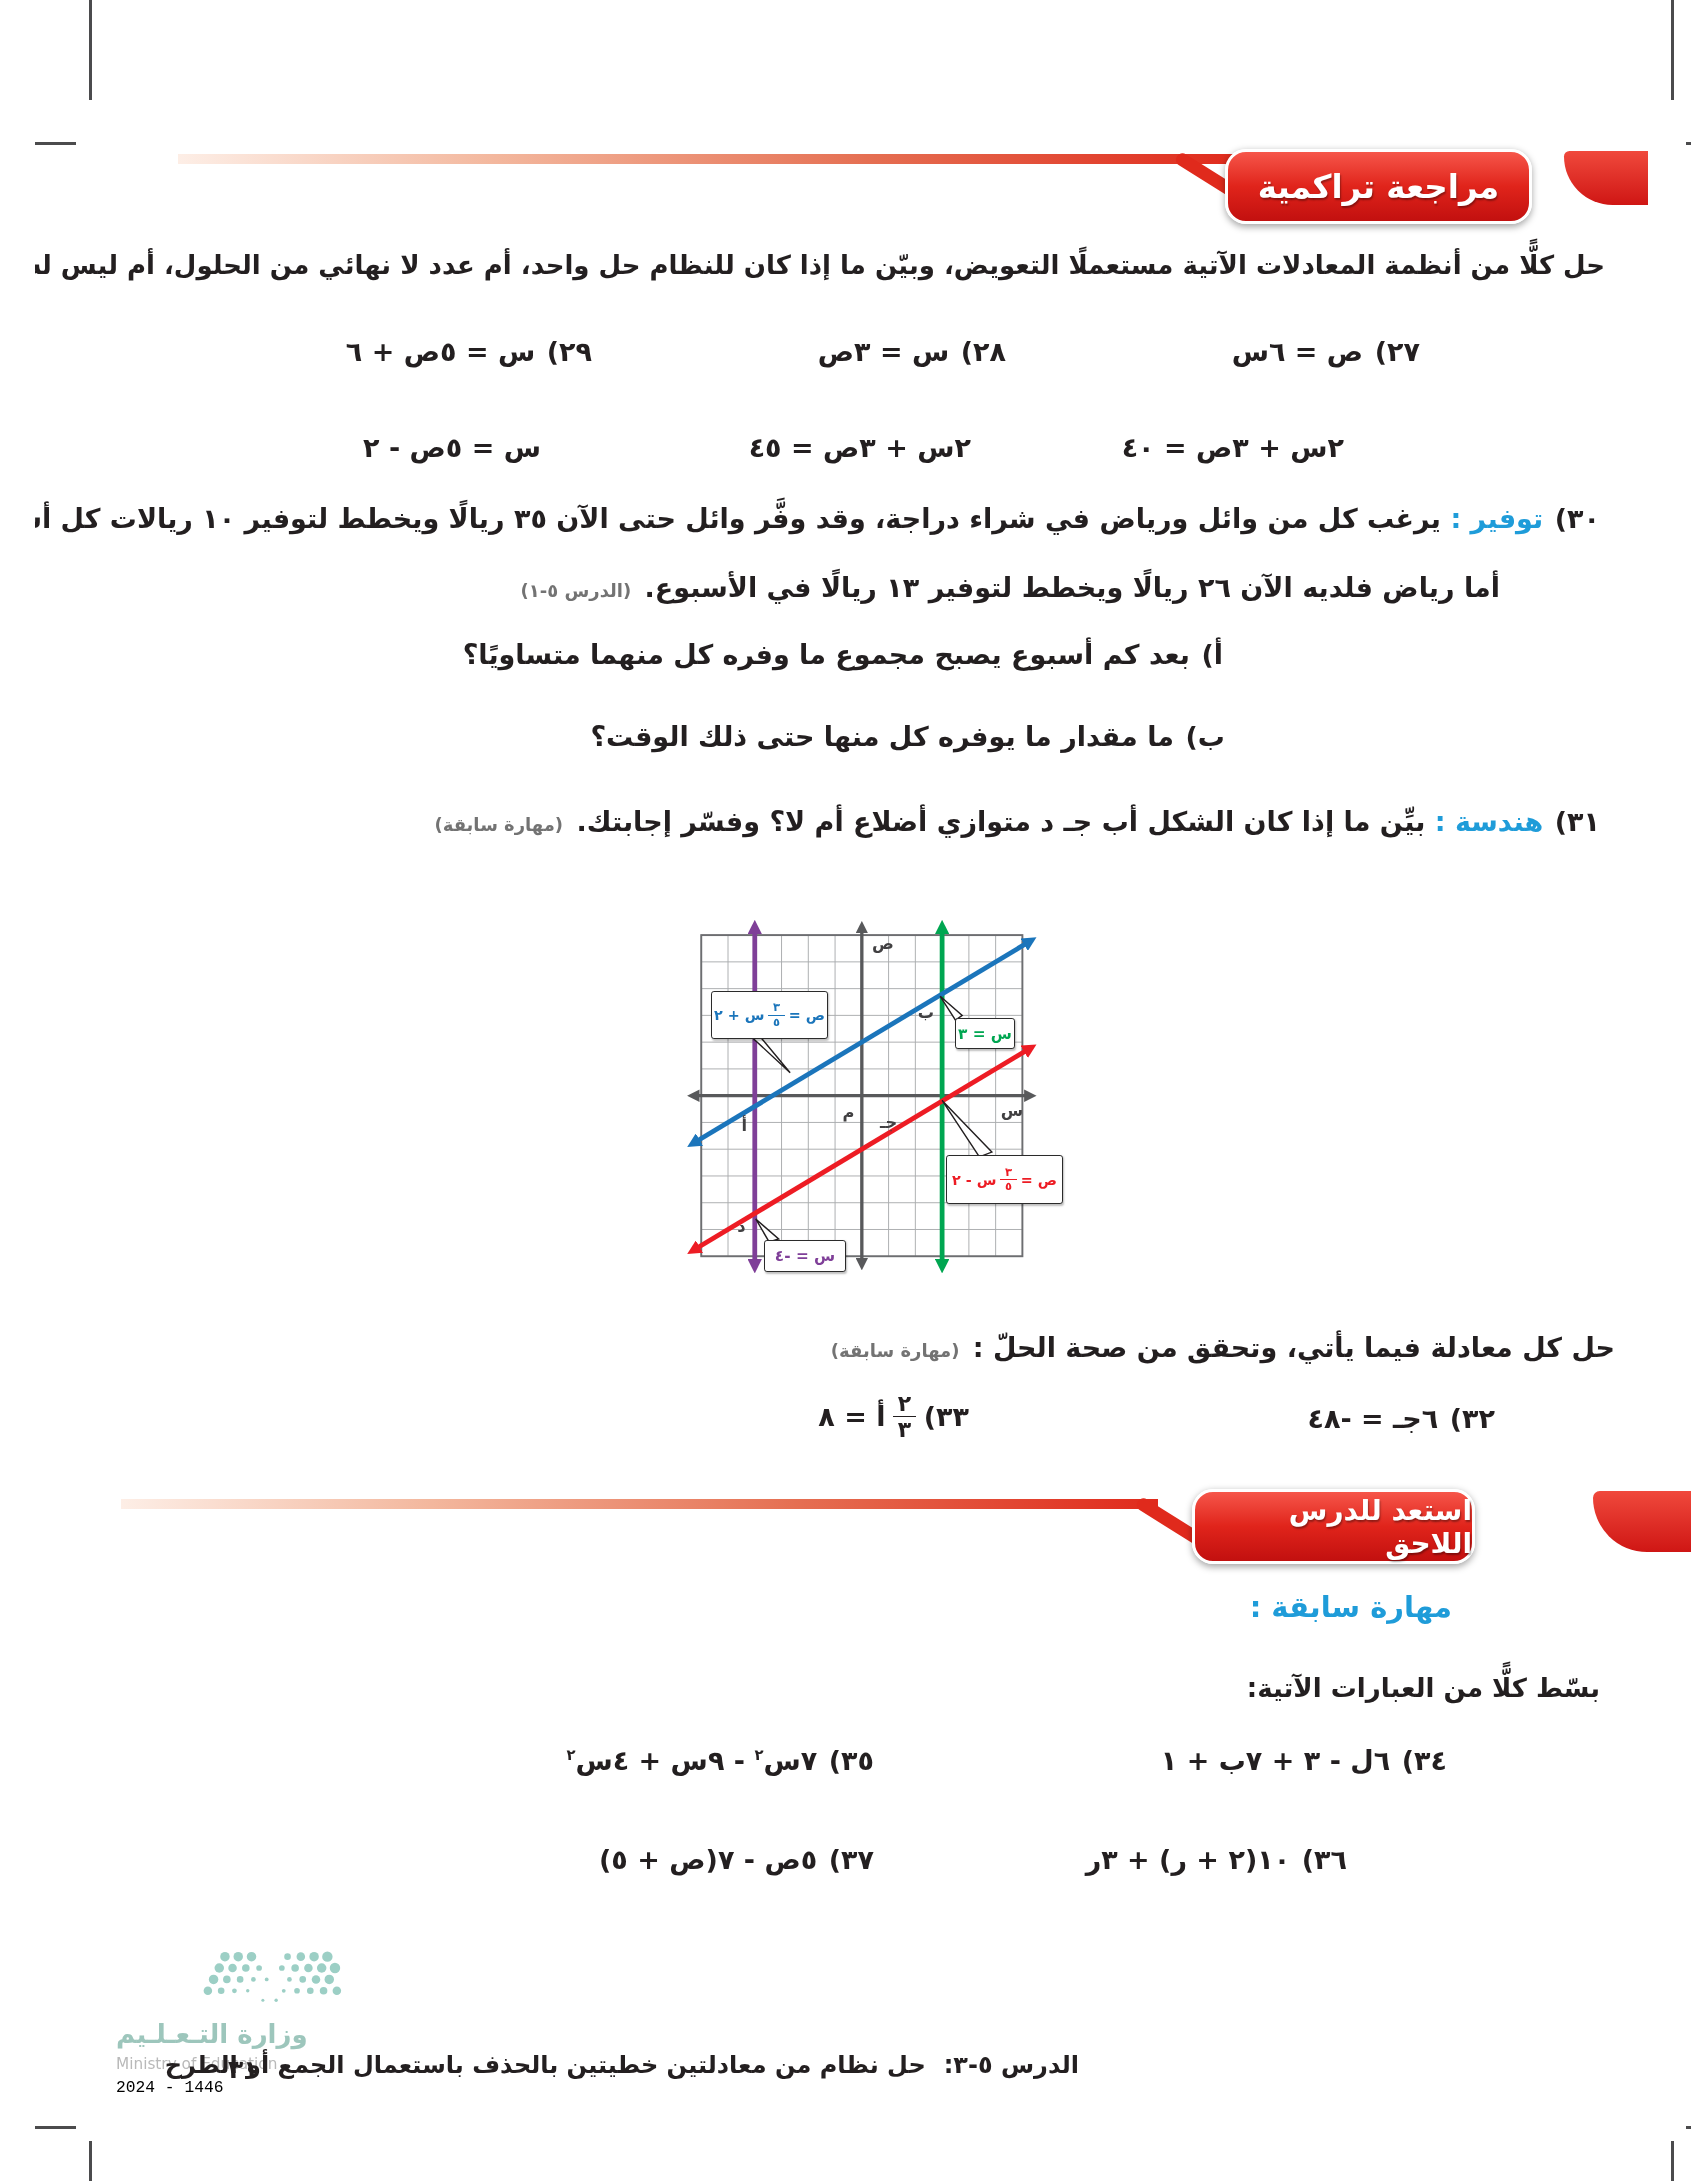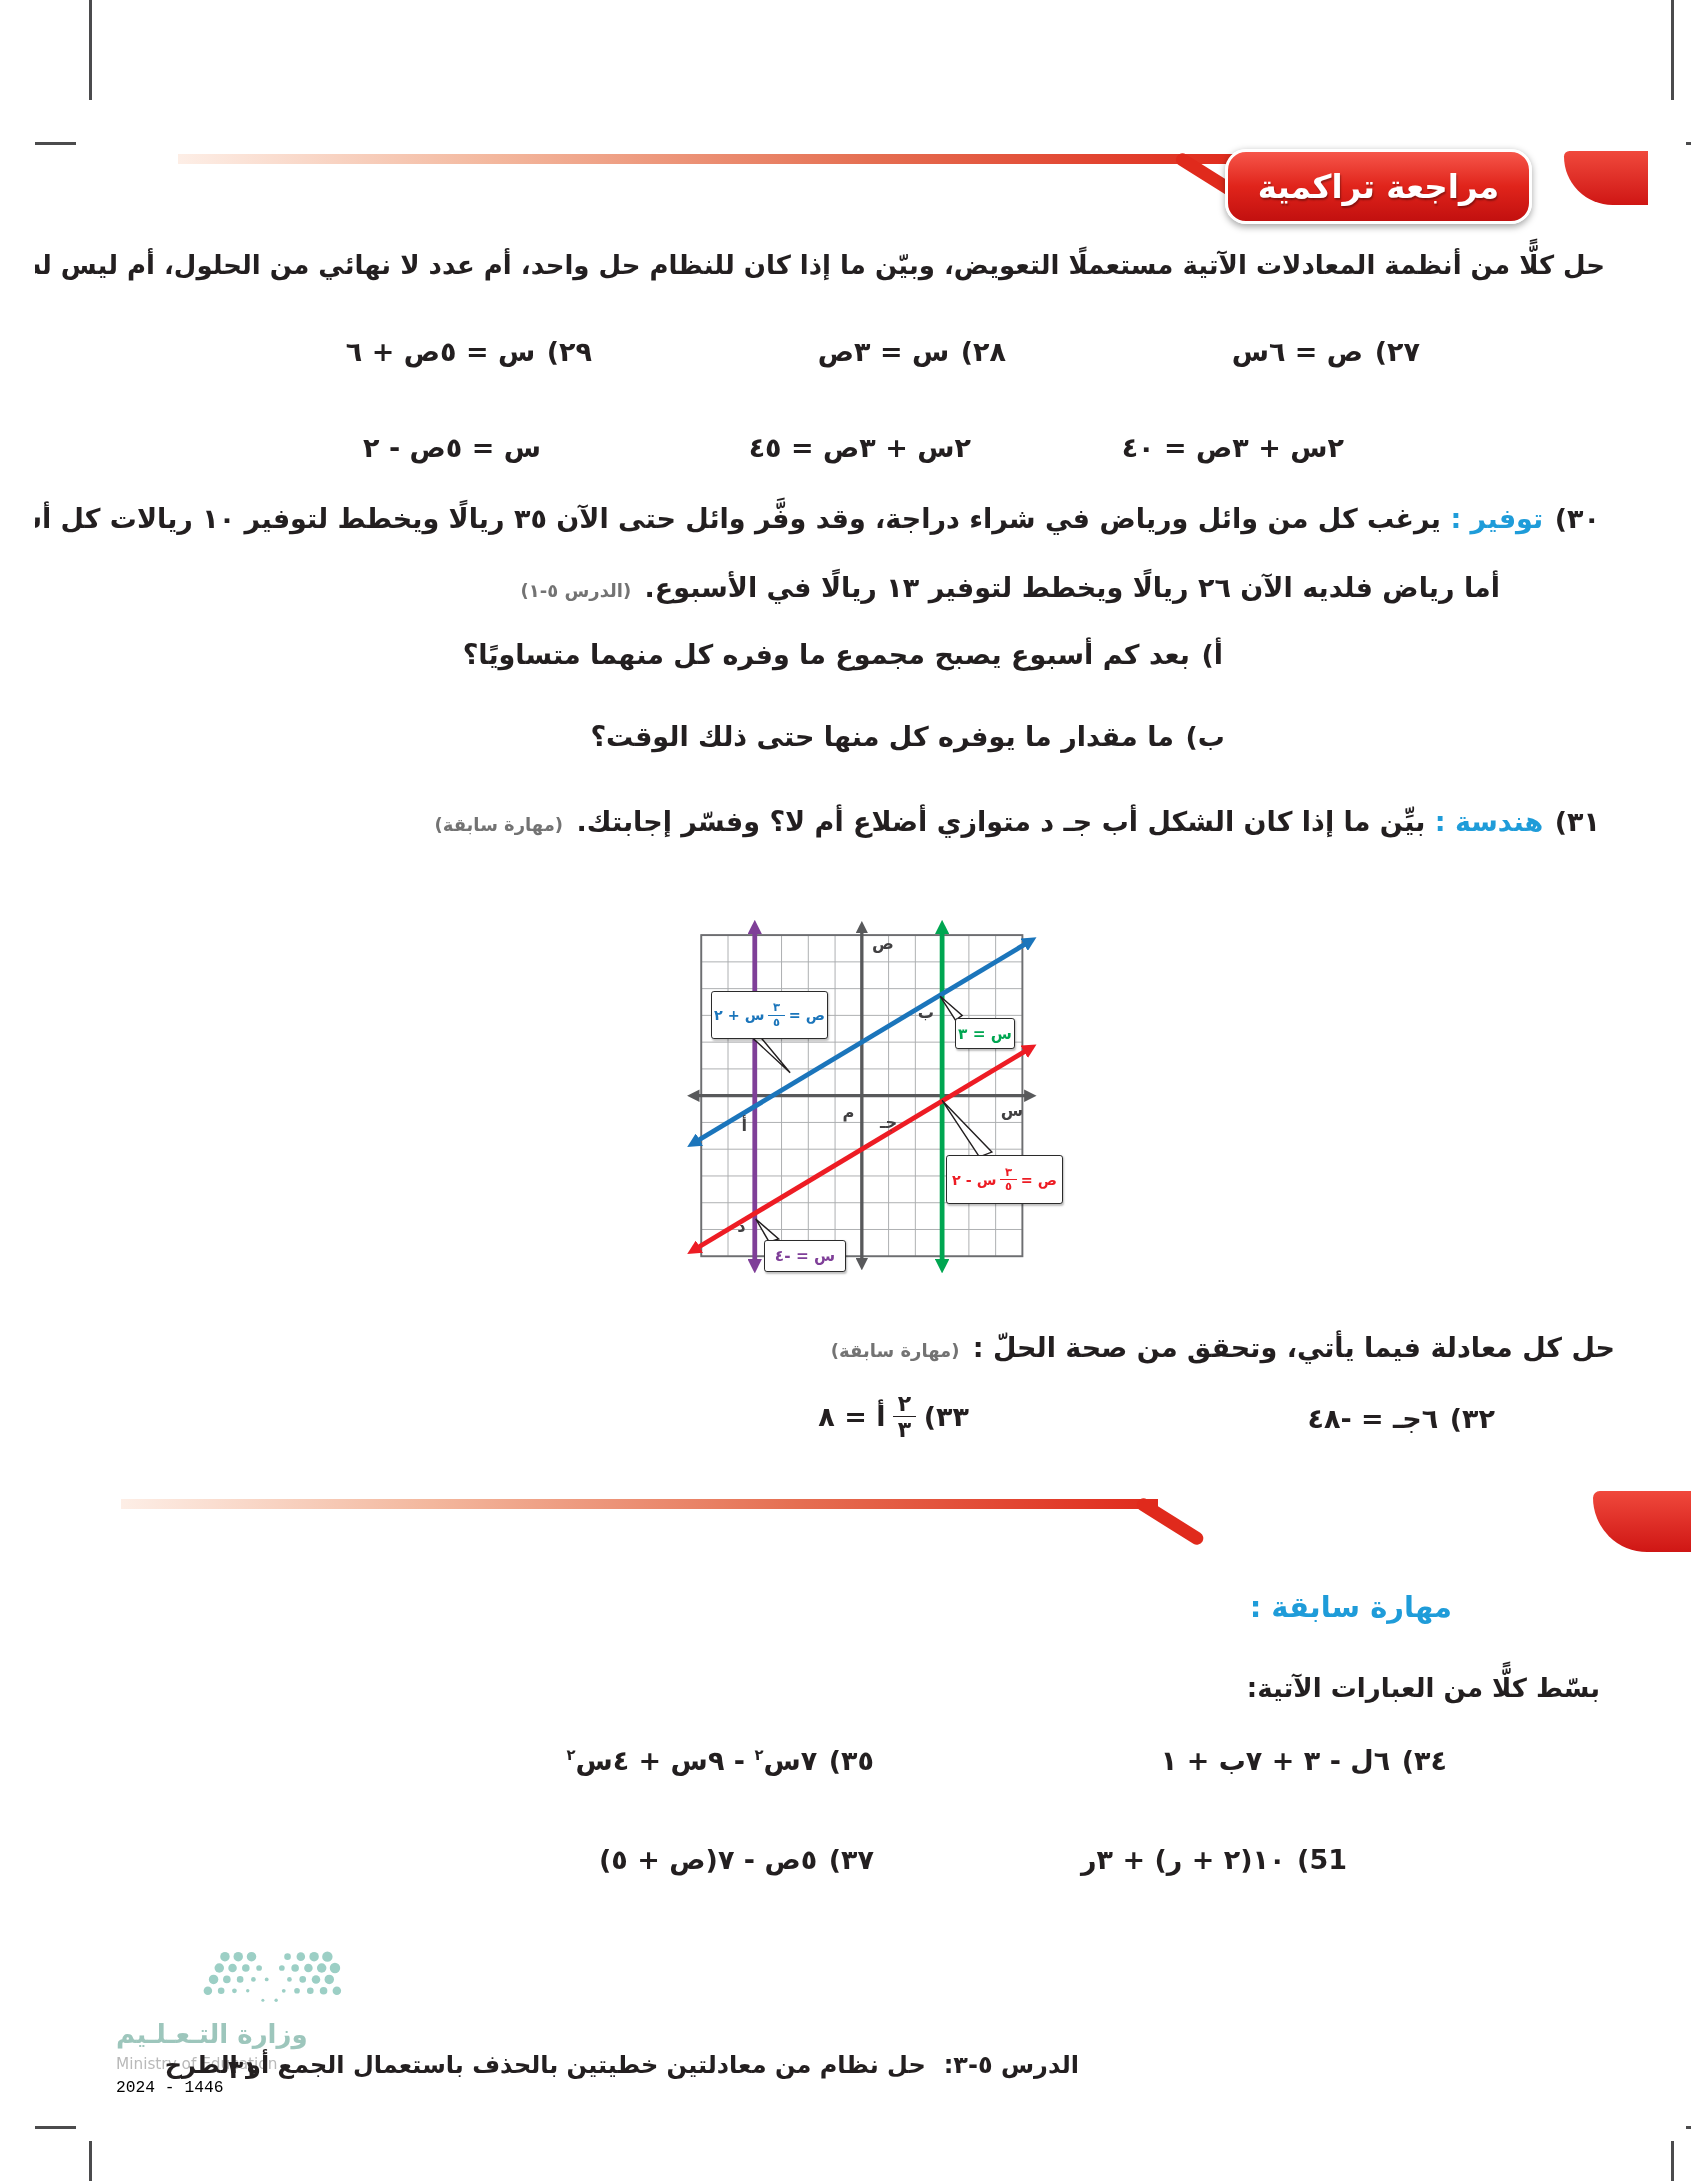--- a/index.html
+++ b/index.html
@@ -182,36 +182,39 @@
     <span style="font-weight:bold;">٣٣)</span>
     <span class="frac" style="font-size:22px;">
         <span class="fn">٢</span>
         <span class="fd">٣</span>
       </span>
     <span>أ = ٨</span>
   </div>
 
   <div class="strip" style="left:86px;top:1499px;width:1037px;"></div>
   <div class="swoosh" style="left:1097px;top:1515px;width:76px;height:13.4px;transform:rotate(32deg);"></div>
+  <div class="banner-box" style="left:1157px;top:1489px;width:277px;height:69px;font-size:28px;">
+    <span>استعد للدرس اللاحق</span>
+  </div>
   <div class="banner-accent" style="left:1558px;top:1491px;width:134px;height:61px;border-radius:9.6px 0 0 76px;"></div>
 
   <div class="abs nw blue-head" style="top:1590px;right:239px;font-size:29px;">
     <span>مهارة سابقة :</span>
   </div>
   <div class="abs nw body-t" style="top:1673px;right:91px;font-size:26px;">
     <span>بسّط كلًّا من العبارات الآتية:</span>
   </div>
   <div class="abs nw body-t" style="top:1745px;right:244px;">
     <span class="pnum">٣٤)</span><span>٦ل - ٣ + ٧ب + ١</span>
   </div>
   <div class="abs nw body-t" style="top:1745px;right:817px;">
     <span class="pnum">٣٥)</span><span><span>٧س</span><sup>٢</sup><span> - ٩س + ٤س</span><sup>٢</sup></span>
   </div>
   <div class="abs nw body-t" style="top:1844px;right:344px;">
-    <span class="pnum">51)</span><span>١٠(٢ + ر) + ٣ر</span>
+    <span class="pnum">٣٦)</span><span>١٠(٢ + ر) + ٣ر</span>
   </div>
   <div class="abs nw body-t" style="top:1844px;right:817px;">
     <span class="pnum">٣٧)</span><span>٥ص - ٧(ص + ٥)</span>
   </div>
 
   <svg class="abs" style="left:161px;top:1950px;" width="148" height="55" viewBox="0 0 155 58">
     <g fill="#9ccfc5">
       <circle cx="30" cy="7" r="5"></circle>
         <circle cx="44" cy="7" r="5"></circle>
         <circle cx="58" cy="7" r="5"></circle>

